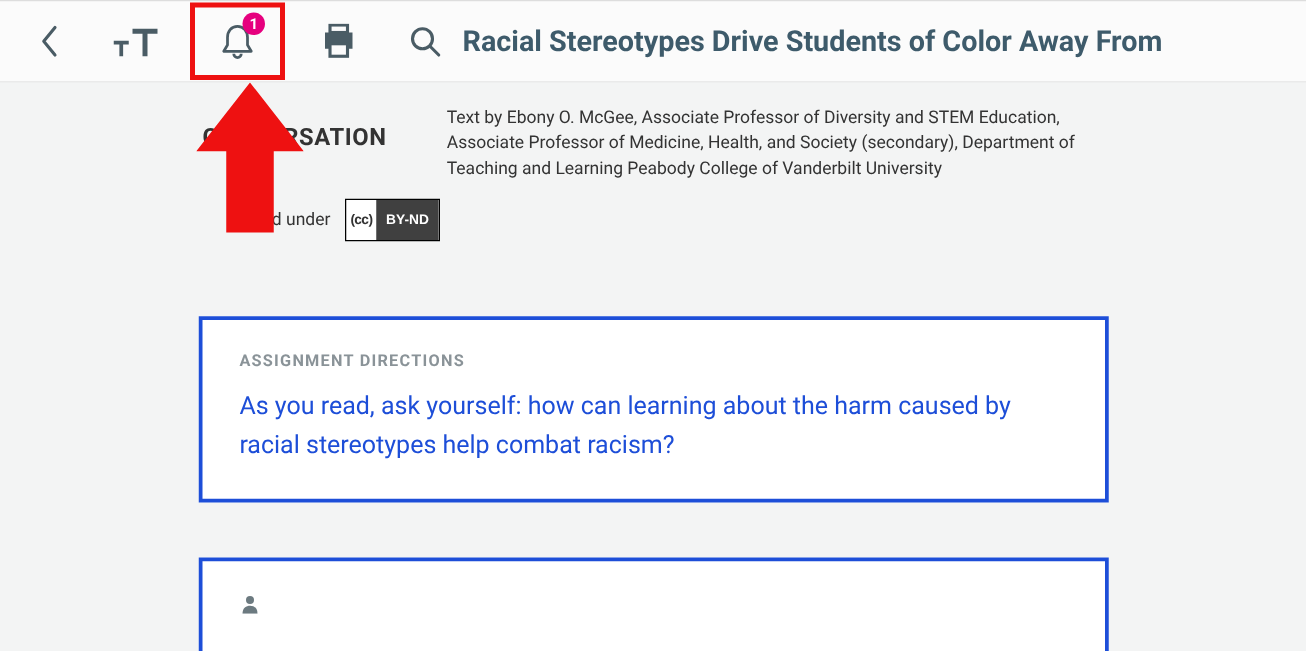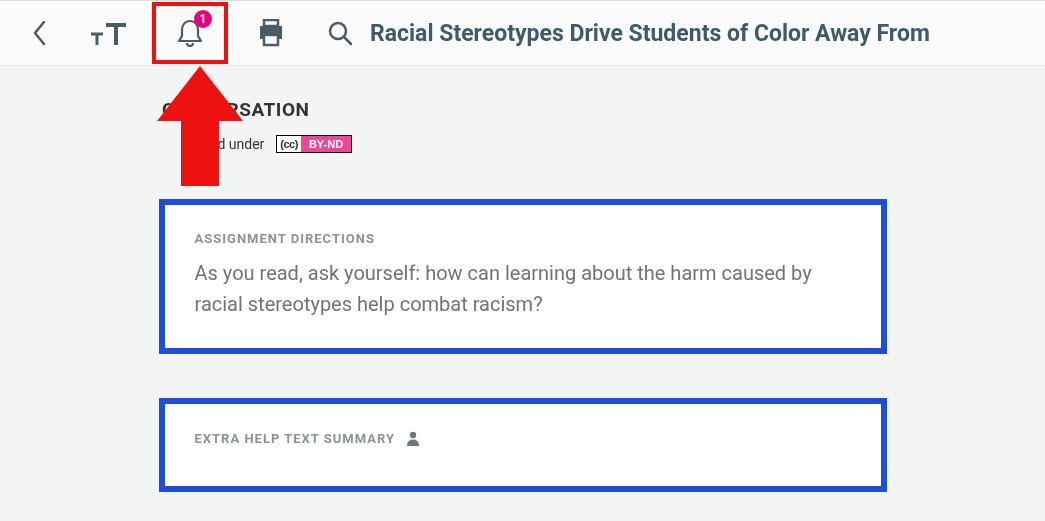--- a/index.html
+++ b/index.html
@@ -91,63 +91,63 @@
     margin-top: 14px;
     display: flex;
     align-items: center;
     font-size: 14px;
     gap: 12px;
   }
   .license-badge {
     display: inline-flex;
     align-items: center;
     border: 1px solid #000;
-    height: 18px;
+    height: 34px;
     background: #fff;
     font-size: 11px;
     font-family: Arial, sans-serif;
     overflow: hidden;
   }
   .license-badge .cc {
     padding: 0 3px;
     font-weight: 700;
     letter-spacing: -0.5px;
   }
   .license-badge .by {
-    background: #ec4899;
+    background: #404040;
     color: #fff;
     padding: 0 8px;
     height: 100%;
     display: flex;
     align-items: center;
     font-weight: 700;
   }
   .card {
     width: 728px;
-    margin: 46px auto 0 auto;
-    border: 6px solid #1d4ed8;
+    margin: 60px auto 0 auto;
+    border: 3px solid #1d4ed8;
     background: #fff;
     padding: 26px 30px 28px 30px;
   }
   .card + .card { margin-top: 44px; }
   .card-label {
     font-size: 13px;
     font-weight: 700;
     letter-spacing: 1px;
     color: #8a9398;
     text-transform: uppercase;
     margin-bottom: 12px;
     display: flex;
     align-items: center;
     gap: 10px;
   }
   .card-body {
     font-size: 20px;
     line-height: 1.55;
-    color: #737373;
+    color: #1d4ed8;
   }
   .arrow-annotation {
     position: absolute;
     left: 157px;
     top: 66px;
     width: 86px;
     height: 130px;
     pointer-events: none;
   }
 </style>
@@ -191,38 +191,38 @@
 <svg class="arrow-annotation" viewBox="0 0 86 130">
   <path d="M43 0 L86 55 L62 55 L62 120 L24 120 L24 55 L0 55 Z" fill="#e11"></path>
 </svg>
 
 <div class="content">
 
   <div class="source-block">
     <div class="logo">
       <span>C</span><span class="red">O</span><span>NVERSATION</span>
     </div>
+    <div class="byline">Text by Ebony O. McGee, Associate Professor of Diversity and STEM Education, Associate Professor of Medicine, Health, and Society (secondary), Department of Teaching and Learning Peabody College of Vanderbilt University</div>
   </div>
 
   <div class="license-row">
     <span>ed under</span>
     <span class="license-badge">
       <span class="cc">(cc)</span>
       <span class="by">BY-ND</span>
     </span>
   </div>
 
   <div class="card">
     <div class="card-label">ASSIGNMENT DIRECTIONS</div>
     <div class="card-body">As you read, ask yourself: how can learning about the harm caused by racial stereotypes help combat racism?</div>
   </div>
 
   <div class="card">
     <div class="card-label">
-      <span>EXTRA HELP TEXT SUMMARY</span>
       <svg width="16" height="16" viewBox="0 0 16 16">
         <circle cx="8" cy="5" r="3.2" fill="#6c7a80"></circle>
         <path d="M2 16 C2 11 5 9.5 8 9.5 C11 9.5 14 11 14 16 Z" fill="#6c7a80"></path>
       </svg>
     </div>
   </div>
 
 </div>
 
 </body></html>

